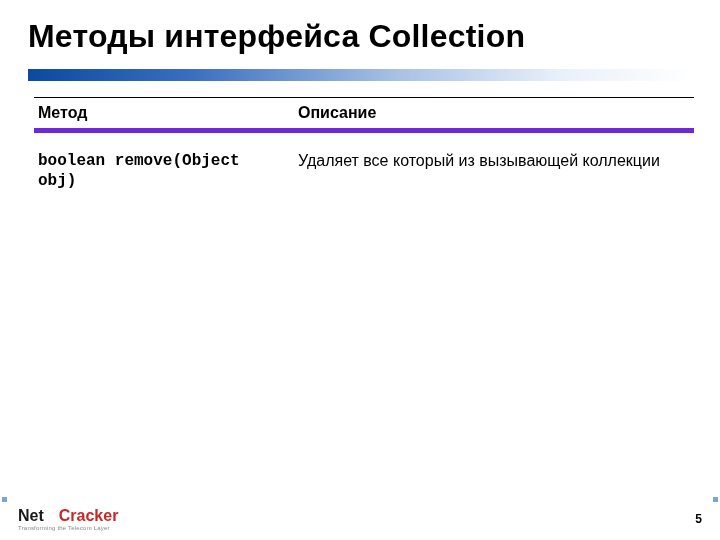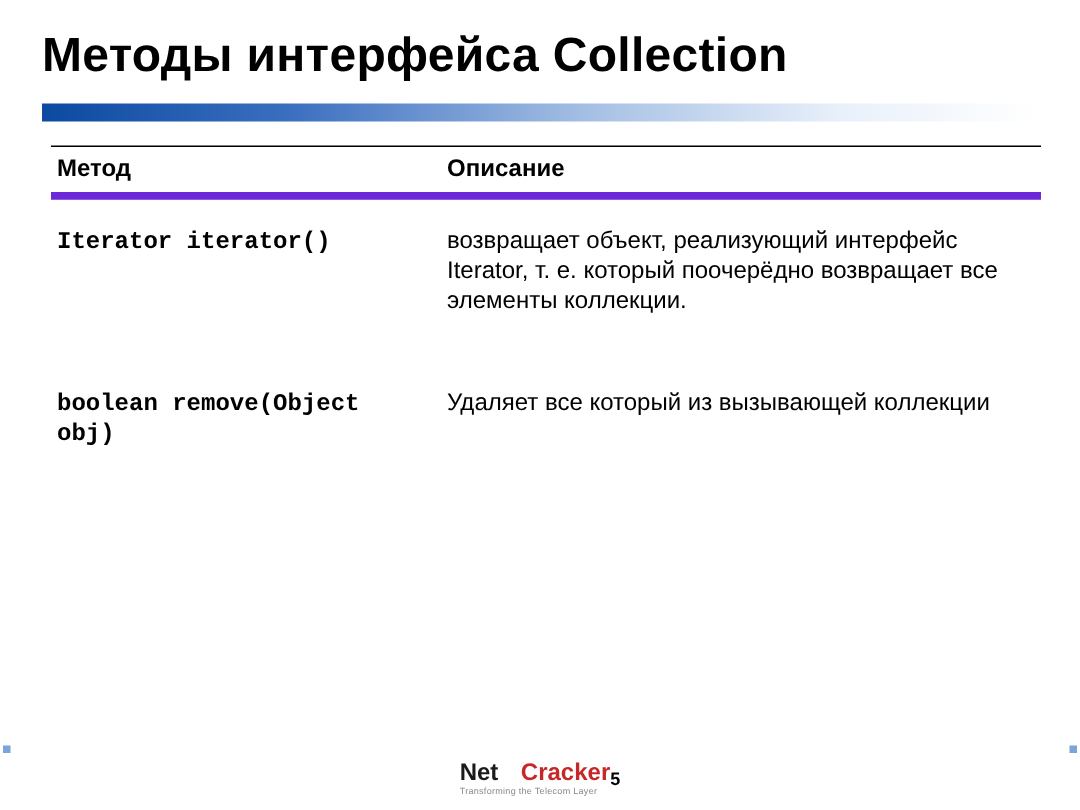--- a/index.html
+++ b/index.html
@@ -54,21 +54,21 @@
   }
   .col-method { width: 260px; }
   .mono { font-family: "Courier New", Courier, monospace; font-weight: bold; }
   .footer {
     position: absolute;
     left: 0; right: 0; bottom: 0;
     height: 36px;
     padding: 0 18px 6px 18px;
     display: flex;
     align-items: center;
-    justify-content: center;
+    justify-content: space-between;
   }
   .page-num {
     font-size: 12px;
     font-weight: bold;
     color: #000;
   }
   .logo {
     display: flex;
     align-items: baseline;
     gap: 0;
@@ -111,24 +111,20 @@
 
   <table class="methods">
     <thead>
       <tr>
         <th class="col-method">Метод</th>
         <th>Описание</th>
       </tr>
     </thead>
     <tbody>
       <tr>
-        <td class="mono">Iterator iterator()</td>
-        <td>возвращает объект, реализующий интерфейс Iterator, т. е. который поочерёдно возвращает все элементы коллекции.</td>
-      </tr>
-      <tr>
         <td class="mono">boolean remove(Object obj)</td>
         <td>Удаляет все который из вызывающей коллекции</td>
       </tr>
     </tbody>
   </table>
 
   <div class="dot-left"></div>
   <div class="dot-right"></div>
 
   <div class="footer">

